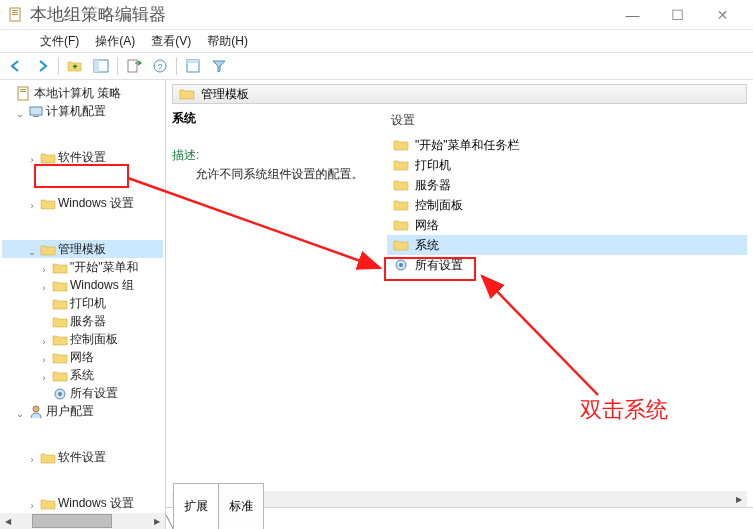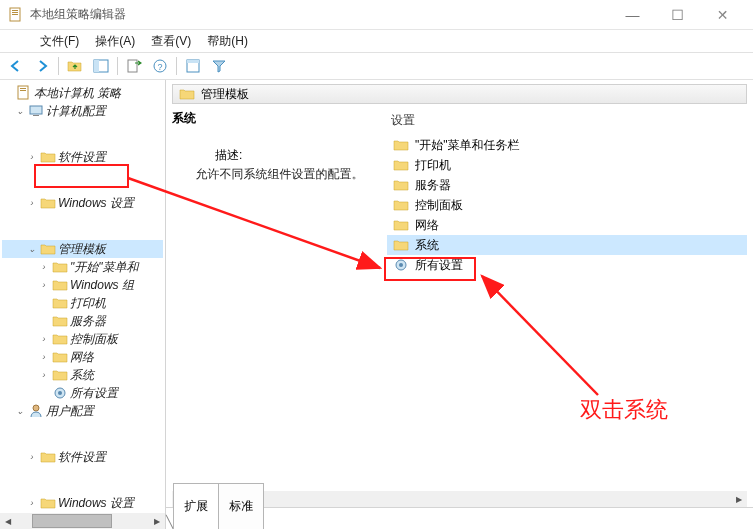--- a/index.html
+++ b/index.html
@@ -1,35 +1,35 @@
 <!DOCTYPE html>
 <html><head>
 <meta charset="utf-8">
 <style>
   * { box-sizing: border-box; margin: 0; padding: 0; font-family: "Microsoft YaHei", "Segoe UI", sans-serif; }
   body { width: 753px; height: 529px; background: #fff; position: relative; font-size: 12px; overflow: hidden; }
   
   .titlebar { height: 30px; background: #fff; display: flex; align-items: center; padding: 0 8px; border-bottom: 1px solid #e5e5e5; }
   .titlebar .app-icon { width: 16px; height: 16px; margin-right: 6px; }
-  .titlebar .title { flex: 1; font-size: 12px; color: #555; }
+  .titlebar .title { flex: 1; font-size: 17px; color: #555; }
   .win-controls { display: flex; }
   .win-btn { width: 45px; height: 30px; display: flex; align-items: center; justify-content: center; color: #777; font-size: 14px; }
   .win-btn.close { color: #888; }
   
   .menubar { height: 22px; display: flex; align-items: center; padding: 0 4px; margin-left: 28px; }
   .menuitem { padding: 2px 8px; font-size: 12px; color: #222; }
   
   .toolbar { height: 28px; display: flex; align-items: center; padding: 0 4px; border-top: 1px solid #e1e1e1; border-bottom: 1px solid #e1e1e1; gap: 2px; }
   .tbtn { width: 24px; height: 22px; display: flex; align-items: center; justify-content: center; border: 1px solid transparent; }
   .tsep { width: 1px; height: 18px; background: #d0d0d0; margin: 0 2px; }
   
   .content { display: flex; height: 449px; }
   
   .tree-pane { width: 166px; border-right: 1px solid #d4d4d4; padding: 4px 2px; overflow: auto; position: relative; }
-  .tree-node { display: flex; align-items: center; height: 18px; padding: 0 2px; white-space: nowrap; font-style: italic; }
+  .tree-node { display: flex; align-items: flex-end; height: 18px; padding: 0 2px; white-space: nowrap; }
   .tree-node.sel { background: #cce8ff; }
   .twist { width: 12px; height: 12px; display: inline-flex; align-items: center; justify-content: center; color: #666; font-size: 9px; }
   .twist.open::before { content: "⌄"; }
   .twist.closed::before { content: "›"; }
   .twist.none::before { content: ""; }
   .ticon { width: 16px; height: 16px; margin: 0 2px; }
   .tlabel { font-size: 12px; color: #222; }
   .d0 { padding-left: 0; }
   .d1 { padding-left: 12px; }
   .d2 { padding-left: 24px; margin-top: 28px; }
@@ -37,21 +37,21 @@
   
   .tree-hsb { position: absolute; left: 0; right: 0; bottom: 0; height: 16px; background: #f0f0f0; display: flex; align-items: center; }
   .tree-hsb .thumb { width: 80px; height: 14px; background: #c0c0c0; border: 1px solid #a0a0a0; margin-left: 16px; }
   .tree-hsb .arrow { width: 16px; height: 16px; display: flex; align-items: center; justify-content: center; font-size: 8px; color: #555; }
   
   .detail-pane { flex: 1; display: flex; flex-direction: column; position: relative; }
   .path-header { height: 20px; background: linear-gradient(#f8f8f8, #eaeaea); border: 1px solid #d0d0d0; margin: 4px 6px 2px 6px; display: flex; align-items: center; padding: 0 4px; gap: 4px; }
   .detail-body { flex: 1; display: flex; padding: 4px 6px; gap: 0; position: relative; }
   .desc-col { width: 215px; }
   .desc-col .desc-title { font-weight: bold; font-size: 12px; margin-bottom: 12px; }
-  .desc-col .desc-label { font-size: 12px; color: #000000; margin-top: 20px; margin-left: 43px; }
+  .desc-col .desc-label { font-size: 12px; color: #15803d; margin-top: 20px; }
   .desc-col .desc-text { font-size: 12px; color: #222; margin-top: 2px; text-align: center; }
   
   .list-col { flex: 1; }
   .list-head { font-size: 12px; color: #333; padding: 2px 4px; }
   .list-items { padding-top: 4px; }
   .list-item { display: flex; align-items: center; height: 20px; padding: 0 4px; gap: 4px; }
   .list-item.sel { background: #cce8ff; }
   .list-item .lbl { font-size: 12px; }
   
   .detail-hsb { height: 16px; background: #f0f0f0; margin: 0 6px; display: flex; align-items: center; }

